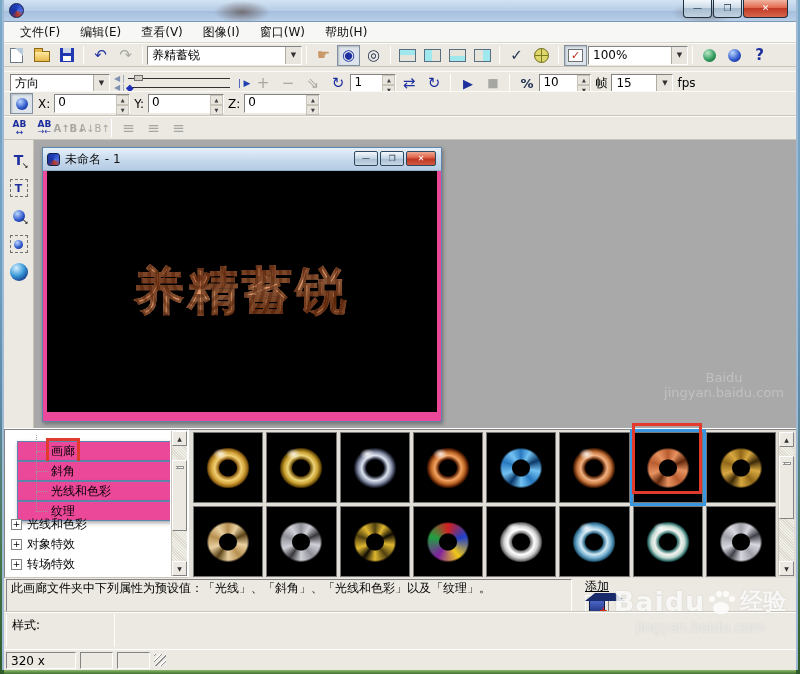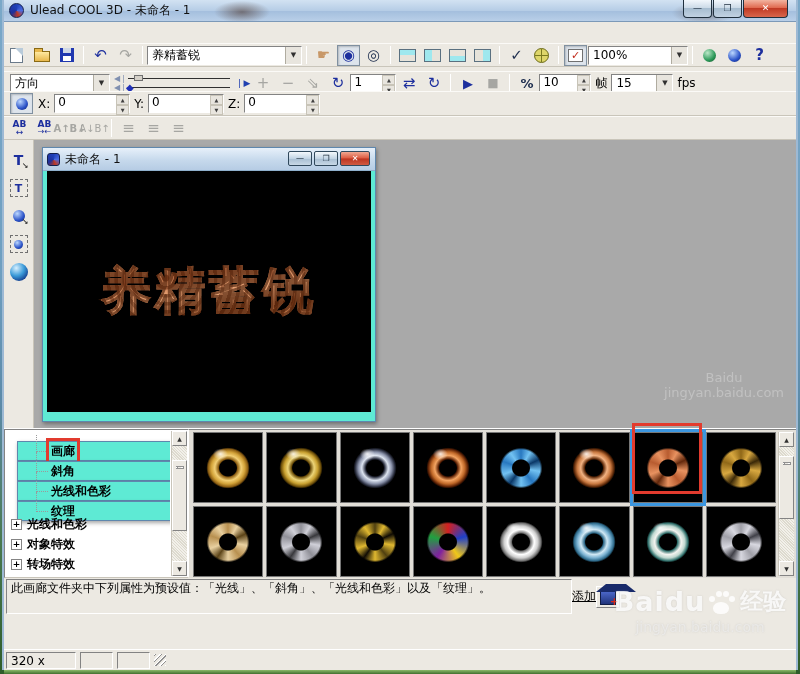--- a/index.html
+++ b/index.html
@@ -76,39 +76,39 @@
   .toolstrip{ position:absolute; left:0; top:0; width:30px; height:100%; background:#ece9e2; border-right:1px solid #c9c5ba; display:flex; flex-direction:column; align-items:center; padding-top:8px; }
   .strip-btn{ width:24px; height:24px; display:flex; align-items:center; justify-content:center; margin-bottom:4px; position:relative; }
   .ticon{ font-weight:bold; color:#1d2f9e; font-size:14px; }
   .dashbox{ width:18px; height:18px; border:1px dashed #707070; display:flex; align-items:center; justify-content:center; }
   .mini-arrow{ position:absolute; right:2px; bottom:2px; font-size:8px; color:#000; }
   .ball{ width:12px; height:12px; border-radius:50%; background:radial-gradient(circle at 35% 30%, #bcd8ff, #2a52c8 60%, #101e66); }
   .bigball{ width:18px; height:18px; border-radius:50%; background:radial-gradient(circle at 35% 28%, #d8f0ff, #3a9ad8 45%, #123a8c 80%, #081c50); }
   .mdi{ position:absolute; left:30px; top:0; right:0; height:100%; background:#a9a9a9; }
 
   
-  .child{ position:absolute; left:8px; top:7px; width:334px; height:275px; background:#5eead4; border:1px solid #5f87ad; box-shadow:1px 2px 4px rgba(0,0,0,.35); }
+  .child{ position:absolute; left:8px; top:7px; width:400px; height:275px; background:#ec4899; border:1px solid #5f87ad; box-shadow:1px 2px 4px rgba(0,0,0,.35); }
   .child-tb{ height:23px; background:linear-gradient(180deg,#e7f0fa 0%,#c6d9ec 55%,#b6cce4 100%); border-bottom:1px solid #8fb0cc; display:flex; align-items:center; }
   .child-icon{ width:13px; height:13px; margin:0 5px 0 4px; border-radius:3px; background:conic-gradient(#1d3fb8,#4a6ae0 90deg,#c23a22 160deg,#20309a 240deg,#1d3fb8); border:1px solid #14204e; }
   .child-title{ font-size:12px; color:#111; }
   .child-btns{ position:absolute; right:5px; top:3px; display:flex; }
   .child-btn{ width:24px; height:15px; border:1px solid #30485c; border-radius:2px; background:linear-gradient(#f4f8fc,#c2d4e4 50%,#a8bed2 52%,#c8d8e6); font-size:8px; line-height:13px; text-align:center; color:#203040; margin-left:2px; }
   .child-btn.close{ width:30px; background:linear-gradient(#f0a892,#dc5a40 48%,#bc3420 52%,#d05a42); color:#fff; }
   .canvas{ position:absolute; left:4px; top:23px; right:4px; bottom:9px; background:#000; overflow:hidden; display:flex; align-items:center; justify-content:center; }
   .copper-text{ font-size:50px; font-weight:bold; letter-spacing:4px; white-space:nowrap;
     background:
       repeating-radial-gradient(circle at 30% 30%, rgba(60,20,5,.35) 0 3px, rgba(255,200,160,.25) 4px 8px),
       linear-gradient(172deg,#e09a6a 0%,#a8542a 30%,#e8a070 52%,#8a4018 72%,#c87848 100%);
     -webkit-background-clip:text; background-clip:text; color:transparent;
     -webkit-text-stroke:1px rgba(80,35,12,.65); }
   .mdi-mark{ position:absolute; right:12px; bottom:28px; color:rgba(255,255,255,.28); font-size:13px; text-align:center; line-height:15px; }
 
   
   .bottom{ position:absolute; left:0; top:428px; width:100%; height:150px; background:#e2dfd8; border-top:1px solid #fff; display:flex; }
-  .tree{ width:185px; height:100%; background:#fff; border:1px solid; border-color:#838383 #fff #c9c5ba #838383; position:relative;font-weight:bold; }
+  .tree{ width:185px; height:100%; background:#fff; border:1px solid; border-color:#838383 #fff #c9c5ba #838383; position:relative; }
   .tree-inner{ position:absolute; left:4px; top:4px; right:18px; bottom:2px; overflow:hidden; }
   .tree-item{ height:20px; display:flex; align-items:center; font-size:12px; color:#000; position:relative; }
   .tree-item .stub{ width:12px; height:1px; border-top:1px dotted #9a9a9a; margin:0 3px 0 18px; }
   .tree-item.child::before{ content:''; position:absolute; left:18px; top:-10px; height:20px; border-left:1px dotted #9a9a9a; }
   .expand-box{ width:11px; height:11px; border:1px solid #848484; background:#fff; font-size:9px; line-height:9px; text-align:center; color:#000; margin:0 5px 0 2px; }
   .tree-item .lbl{ white-space:nowrap; }
   .lbl.red-box{ outline:3px solid var(--annot); outline-offset:2px; }
   .vscroll{ position:absolute; right:1px; top:1px; bottom:1px; width:16px; background:#ece9e2; border-left:1px solid #c9c5ba; display:flex; flex-direction:column; }
   .varrow{ height:15px; background:#ece9e2; border:1px solid; border-color:#fff #838383 #838383 #fff; font-size:6px; text-align:center; line-height:13px; color:#303030; }
   .vtrack{ flex:1; position:relative; background:repeating-linear-gradient(45deg,#f2f0ea 0 1px,#dddace 1px 2px); }
@@ -121,21 +121,21 @@
   .gal-grid{ position:absolute; left:4px; top:2px; right:20px; bottom:0; display:grid; grid-template-columns:repeat(8,1fr); grid-auto-rows:71px; gap:3px; }
   .thumb{ background:#000; border:1px solid #777; position:relative; display:flex; align-items:center; justify-content:center; }
   .thumb.sel{ box-shadow:0 0 0 3px var(--sel); z-index:2; }
   .thumb.annot::after{ content:''; position:absolute; left:-2px; right:0; top:-10px; bottom:8px; border:3px solid var(--annot); z-index:5; }
   .donut{ width:54px; height:58px; }
   .gal-scroll{ position:absolute; right:2px; top:2px; bottom:2px; width:16px; background:#ece9e2; display:flex; flex-direction:column; }
 
   
   .desc{ position:absolute; left:0; top:578px; width:100%; height:37px; background:#ece9e2; display:flex; }
   .desc-box{ margin:1px 0 1px 2px; width:566px; border:1px solid; border-color:#838383 #fff #fff #838383; padding:1px 4px; font-size:12px; line-height:14px; color:#000; overflow:hidden; }
-  .add-area{ width:50px; display:flex; flex-direction:row; align-items:center; font-size:12px; color:#000;text-decoration:underline; }
+  .add-area{ width:50px; display:flex; flex-direction:column; align-items:center; font-size:12px; color:#000;text-decoration:underline; }
   .add-btn{ width:24px; height:22px; border:1px solid; border-color:#fff #838383 #838383 #fff; background:#ece9e2; display:flex; align-items:flex-start; justify-content:center; }
 
   
   .stylebar{ position:absolute; left:0; top:611px; width:100%; height:38px; background:#ece9e2; border-top:1px solid #c9c5ba; box-shadow:inset 0 1px 0 #fff; }
   .style-label{ position:absolute; left:8px; top:5px; font-size:12px; color:#000; }
   .style-div{ position:absolute; left:110px; top:2px; bottom:2px; width:1px; background:#a8a49a; border-right:1px solid #fff; }
   .style-edge{ position:absolute; left:2px; top:2px; bottom:2px; width:1px; background:#a8a49a; border-right:1px solid #fff; }
 
   
   .statusbar{ position:absolute; left:0; top:649px; width:100%; height:21px; background:#ece9e2; border-top:1px solid #fff; display:flex; align-items:center; padding:1px 2px; }
@@ -157,28 +157,35 @@
   .wm-cn{ font-size:23px; font-weight:bold; margin-left:3px; }
   .wm-url{ font-size:14px; margin-top:2px; color:rgba(240,240,240,.7); }
 </style>
 </head>
 <body>
 
 <div class="window">
 
   <div class="titlebar">
     <span class="app-icon"></span>
-    <span class="title-text">Ulead COOL 3D - 未命名 - 1</span>
     <div class="cap-btns">
       <div class="cap-btn">—</div>
       <div class="cap-btn">❐</div>
       <div class="cap-btn close">✕</div>
     </div>
   </div>
 
+  <div class="menubar">
+    <span class="menu-item">文件(F)</span>
+    <span class="menu-item">编辑(E)</span>
+    <span class="menu-item">查看(V)</span>
+    <span class="menu-item">图像(I)</span>
+    <span class="menu-item">窗口(W)</span>
+    <span class="menu-item">帮助(H)</span>
+  </div>
 
   <div class="tb tb1">
     <div class="tbtn">
         <span class="icon-page"></span>
       </div>
     <div class="tbtn">
         <span class="icon-folder"></span>
       </div>
     <div class="tbtn">
         <span class="icon-floppy"></span>
@@ -522,20 +529,25 @@
   <div class="desc">
     <div class="desc-box">此画廊文件夹中下列属性为预设值：「光线」、「斜角」、「光线和色彩」以及「纹理」。</div>
     <div class="add-area">
       <span>添加</span>
       <div class="add-btn">
           <span class="icon-house"></span>
         </div>
     </div>
   </div>
 
+  <div class="stylebar">
+    <div class="style-edge"></div>
+    <span class="style-label">样式:</span>
+    <div class="style-div"></div>
+  </div>
 
   <div class="statusbar">
 
     <div class="scell size">320 x 240</div>
     <div class="scell small"></div>
     <div class="scell small"></div>
     <div class="grip"></div>
   </div>
 
   <div class="grass"></div>

